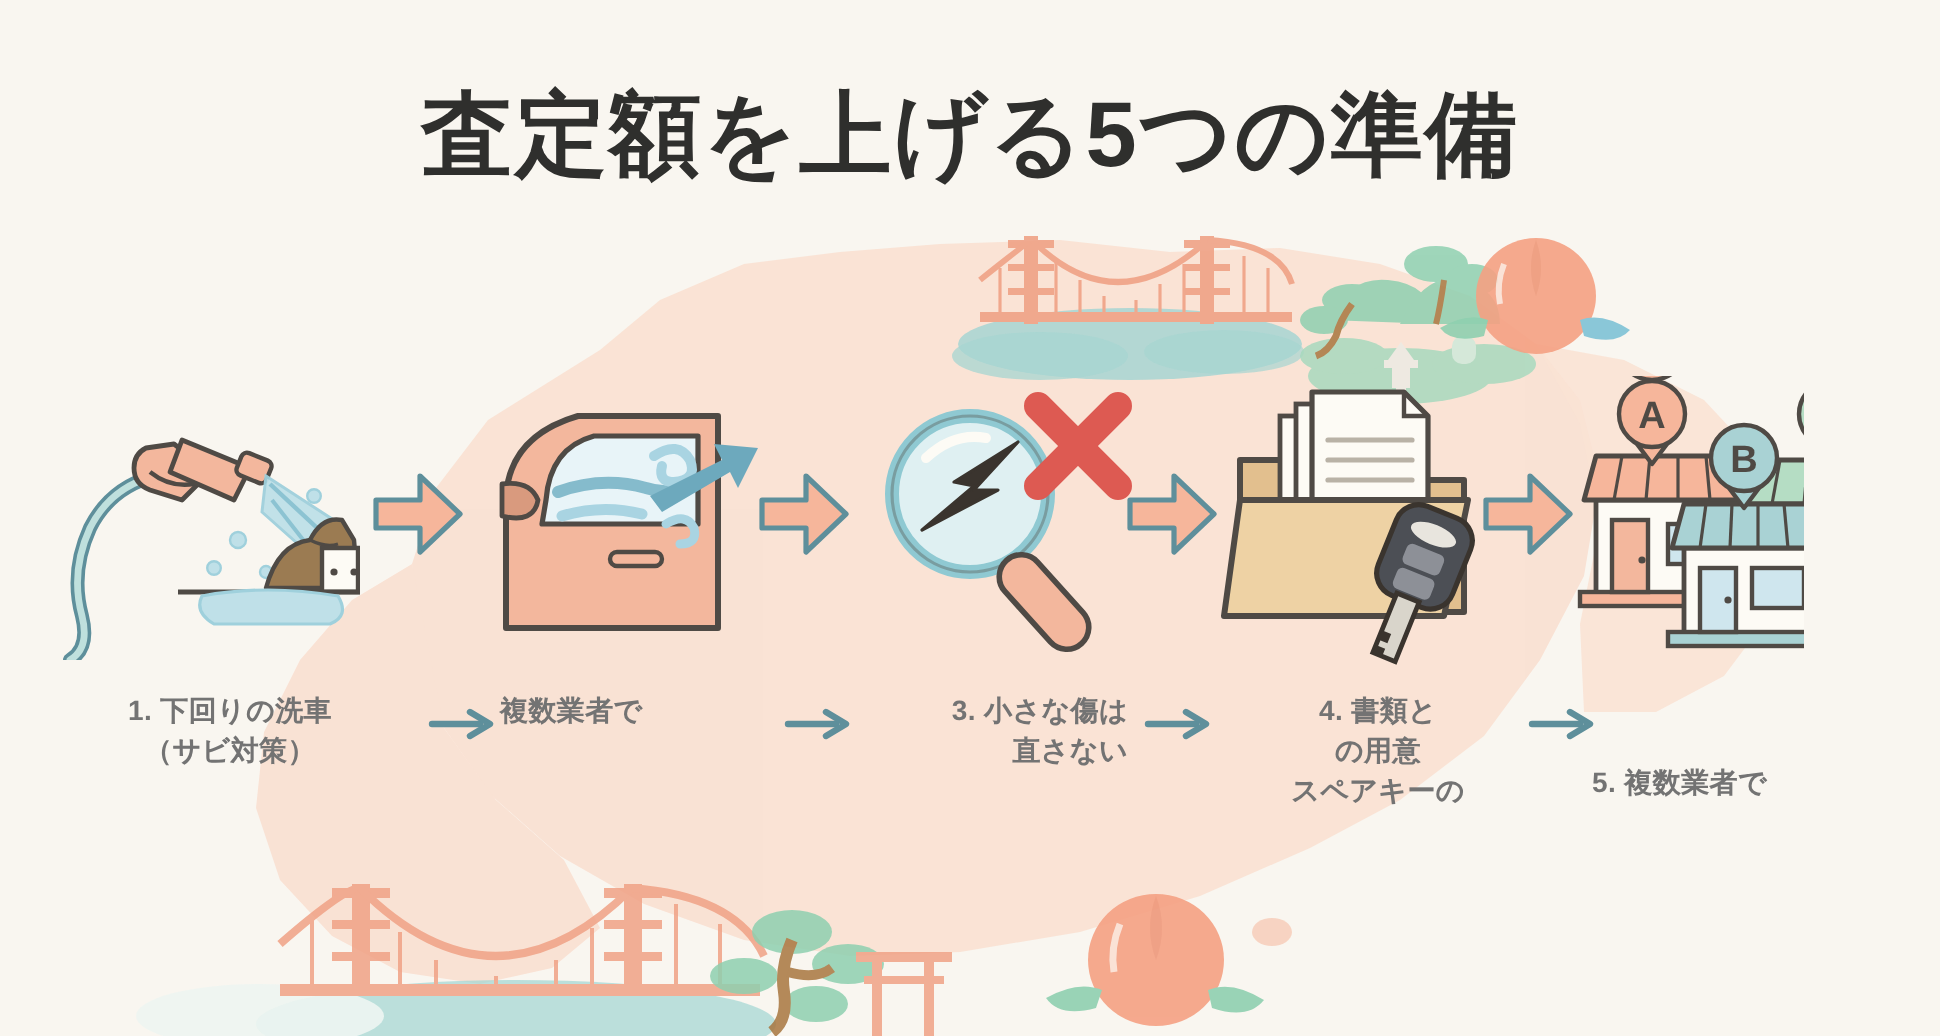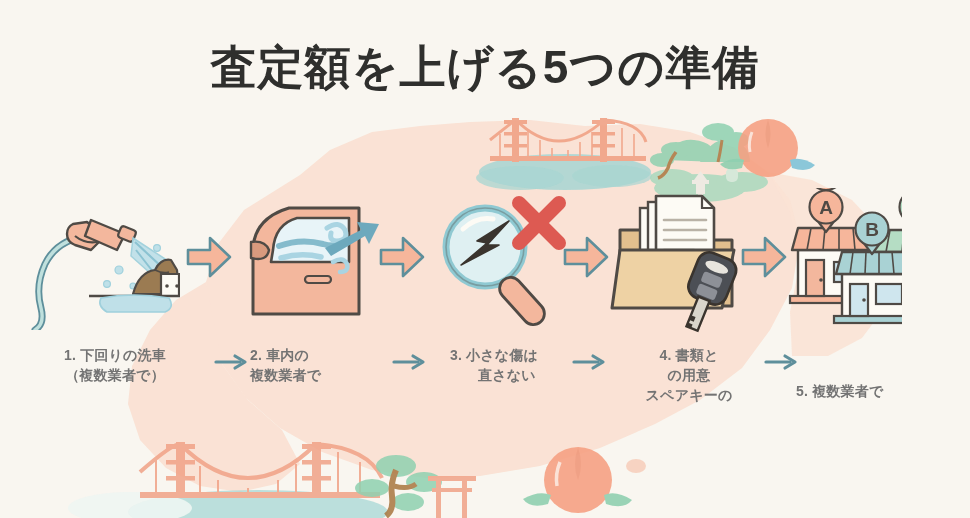--- a/index.html
+++ b/index.html
@@ -427,39 +427,38 @@
           <text x="130" y="26" text-anchor="middle" font-family="Liberation Sans, sans-serif" font-size="19" font-weight="bold" fill="#4f4a45">C</text>
         </g>
       </svg>
     </div>
   </div>
 
   <div id="caption-row">
 
     <div class="caption" style="left:20px; width:190px;">
       <span class="cline">1. 下回りの洗車</span>
-      <span class="cline">（複数業者で）</span>
+      <span class="cline">（サビ対策）</span>
     </div>
 
     <svg class="small-arrow" style="left:214px;" viewBox="0 0 34 20">
       <line x1="2" y1="10" x2="26" y2="10" stroke="#5e8f9b" stroke-width="3.2" stroke-linecap="round"></line>
       <path d="M21 4 L31 10 L21 16" fill="none" stroke="#5e8f9b" stroke-width="3.2" stroke-linecap="round" stroke-linejoin="round"></path>
     </svg>
 
     <div class="caption" style="left:250px; width:140px; text-align:left;">
-      <span class="cline">2. 車内の</span>
       <span class="cline">複数業者で</span>
     </div>
 
     <svg class="small-arrow" style="left:392px;" viewBox="0 0 34 20">
       <line x1="2" y1="10" x2="26" y2="10" stroke="#5e8f9b" stroke-width="3.2" stroke-linecap="round"></line>
       <path d="M21 4 L31 10 L21 16" fill="none" stroke="#5e8f9b" stroke-width="3.2" stroke-linecap="round" stroke-linejoin="round"></path>
     </svg>
 
-    <div class="caption" style="left:424px; width:140px; text-align:center;">
+    <div class="caption" style="left:424px; width:140px; text-align:right;">
       <span class="cline">3. 小さな傷は</span>
       <span class="cline" style="padding-left:26px;">直さない</span>
     </div>
 
     <svg class="small-arrow" style="left:572px;" viewBox="0 0 34 20">
       <line x1="2" y1="10" x2="26" y2="10" stroke="#5e8f9b" stroke-width="3.2" stroke-linecap="round"></line>
       <path d="M21 4 L31 10 L21 16" fill="none" stroke="#5e8f9b" stroke-width="3.2" stroke-linecap="round" stroke-linejoin="round"></path>
     </svg>
 
     <div class="caption" style="left:614px; width:150px; text-align:center;">

